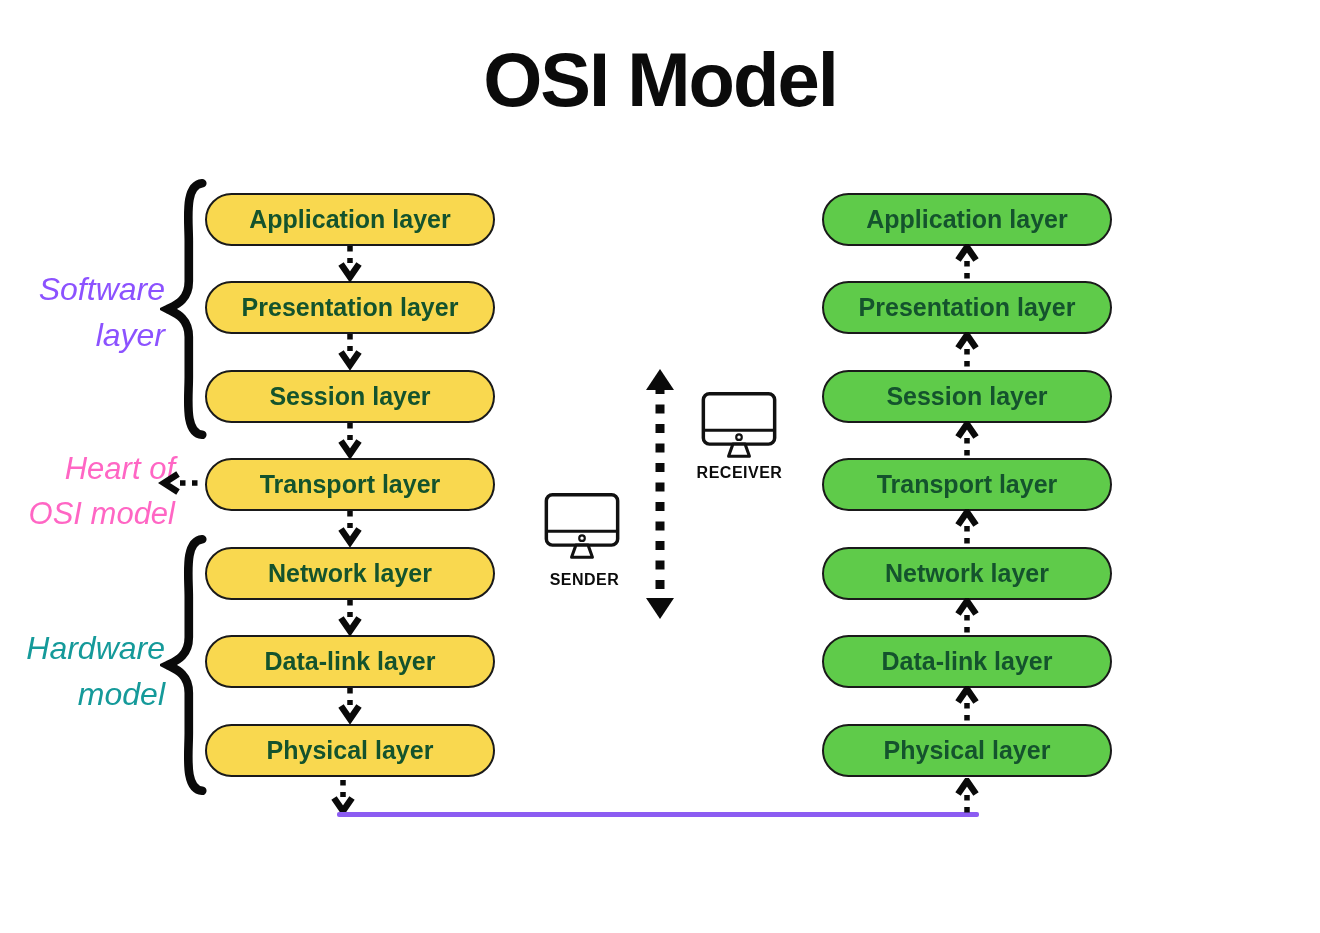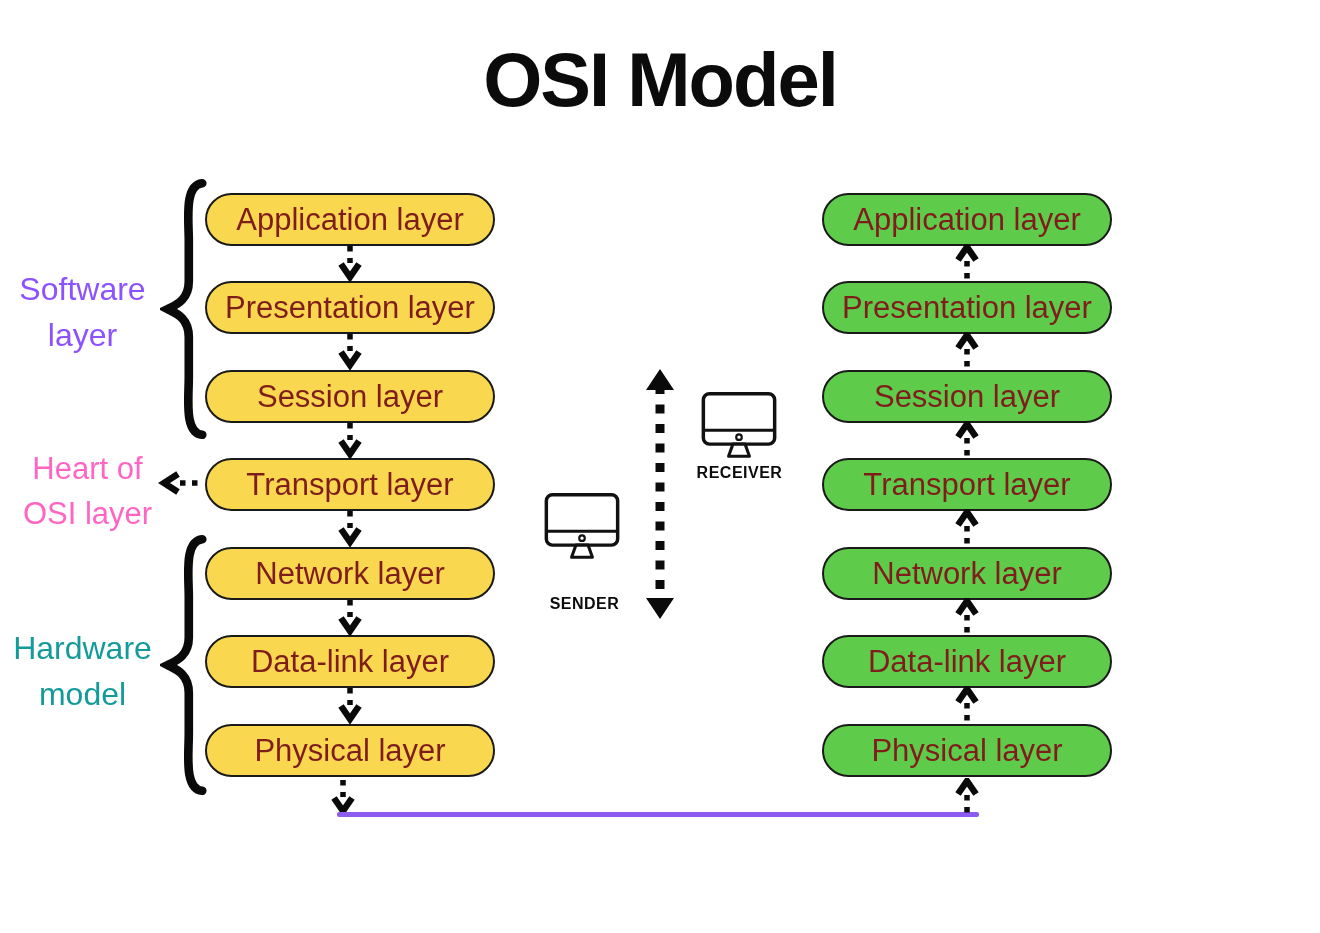--- a/index.html
+++ b/index.html
@@ -7,27 +7,27 @@
     position:relative;width:1196px;height:933px;background:#ffffff;
     font-family:"Liberation Sans", sans-serif;overflow:hidden;margin-top:40px;
   }
   .title{
     position:absolute;top:-4px;left:0;width:1320px;margin:0;
     text-align:center;font-size:76px;font-weight:800;letter-spacing:-2px;color:#0b0b0b;
   }
   .pill{
     position:absolute;width:290px;height:53px;border:2.5px solid #1a1a1a;border-radius:27px;
     display:flex;align-items:center;justify-content:center;
-    font-size:31px;font-weight:400;color:#7f1d1d;box-sizing:border-box;white-space:nowrap;
+    font-size:25px;font-weight:700;color:#14532d;box-sizing:border-box;white-space:nowrap;
   }
   .pill.yellow{left:205px;background:var(--yellow,#F9D84F);}
   .pill.green{left:822px;background:var(--green,#5FCB4A);}
   .side-label{
-    position:absolute;text-align:center;white-space:pre-line;
-    font-size:32px;font-weight:500;line-height:1.45;
+    position:absolute;text-align:right;white-space:pre-line;
+    font-size:32px;font-weight:500;line-height:1.45;font-style:italic;
   }
   .software-label{left:0;top:226px;width:165px;color:var(--purple,#8C52FF);}
   .heart-label{left:0;top:407px;width:175px;font-size:31px;color:var(--pink,#FF66C4);}
   .hardware-label{left:0;top:585px;width:165px;color:var(--teal,#159A9A);}
   .sarrow{position:absolute;width:26px;height:38px;}
   .brace{position:absolute;left:160px;width:48px;height:278px;}
   .connector-line{
     position:absolute;left:337px;top:772px;width:642px;height:5px;
     background:var(--connector,#8C5CF2);border-radius:2px;
   }
@@ -68,21 +68,21 @@
   </defs>
 </svg>
 
 <div class="canvas">
 
   <h1 class="title">OSI Model</h1>
 
   <div class="side-label software-label">Software
 layer</div>
   <div class="side-label heart-label">Heart of
-OSI layer</div>
+OSI model</div>
   <div class="side-label hardware-label">Hardware
 model</div>
 
   <svg class="brace" style="top:131px" viewBox="0 0 50 280">
       <use href="#brace-left"></use>
     </svg>
   <svg class="brace" style="top:487px" viewBox="0 0 50 280">
       <use href="#brace-left"></use>
     </svg>
 
@@ -146,21 +146,21 @@
 
   <svg class="center-arrow" viewBox="0 0 30 250">
     <line x1="15" y1="16" x2="15" y2="234" stroke="#0a0a0a" stroke-width="9" stroke-dasharray="9 10.5"></line>
     <path d="M15,0 L29,21 L1,21 Z" fill="#0a0a0a"></path>
     <path d="M15,250 L29,229 L1,229 Z" fill="#0a0a0a"></path>
   </svg>
 
   <svg class="monitor" style="left:542px;top:450px" viewBox="0 0 92 82">
       <use href="#imac"></use>
     </svg>
-  <div class="endpoint-label" style="left:522px;top:555px">SENDER</div>
+  <div class="endpoint-label" style="left:522px;top:531px">SENDER</div>
 
   <svg class="monitor" style="left:699px;top:349px" viewBox="0 0 92 82">
       <use href="#imac"></use>
     </svg>
   <div class="endpoint-label" style="left:677px;top:424px">RECEIVER</div>
 
   <svg class="sarrow" style="left:330px;top:738px" viewBox="0 0 26 38">
       <use href="#arr-down"></use>
     </svg>
   <div class="connector-line"></div>

